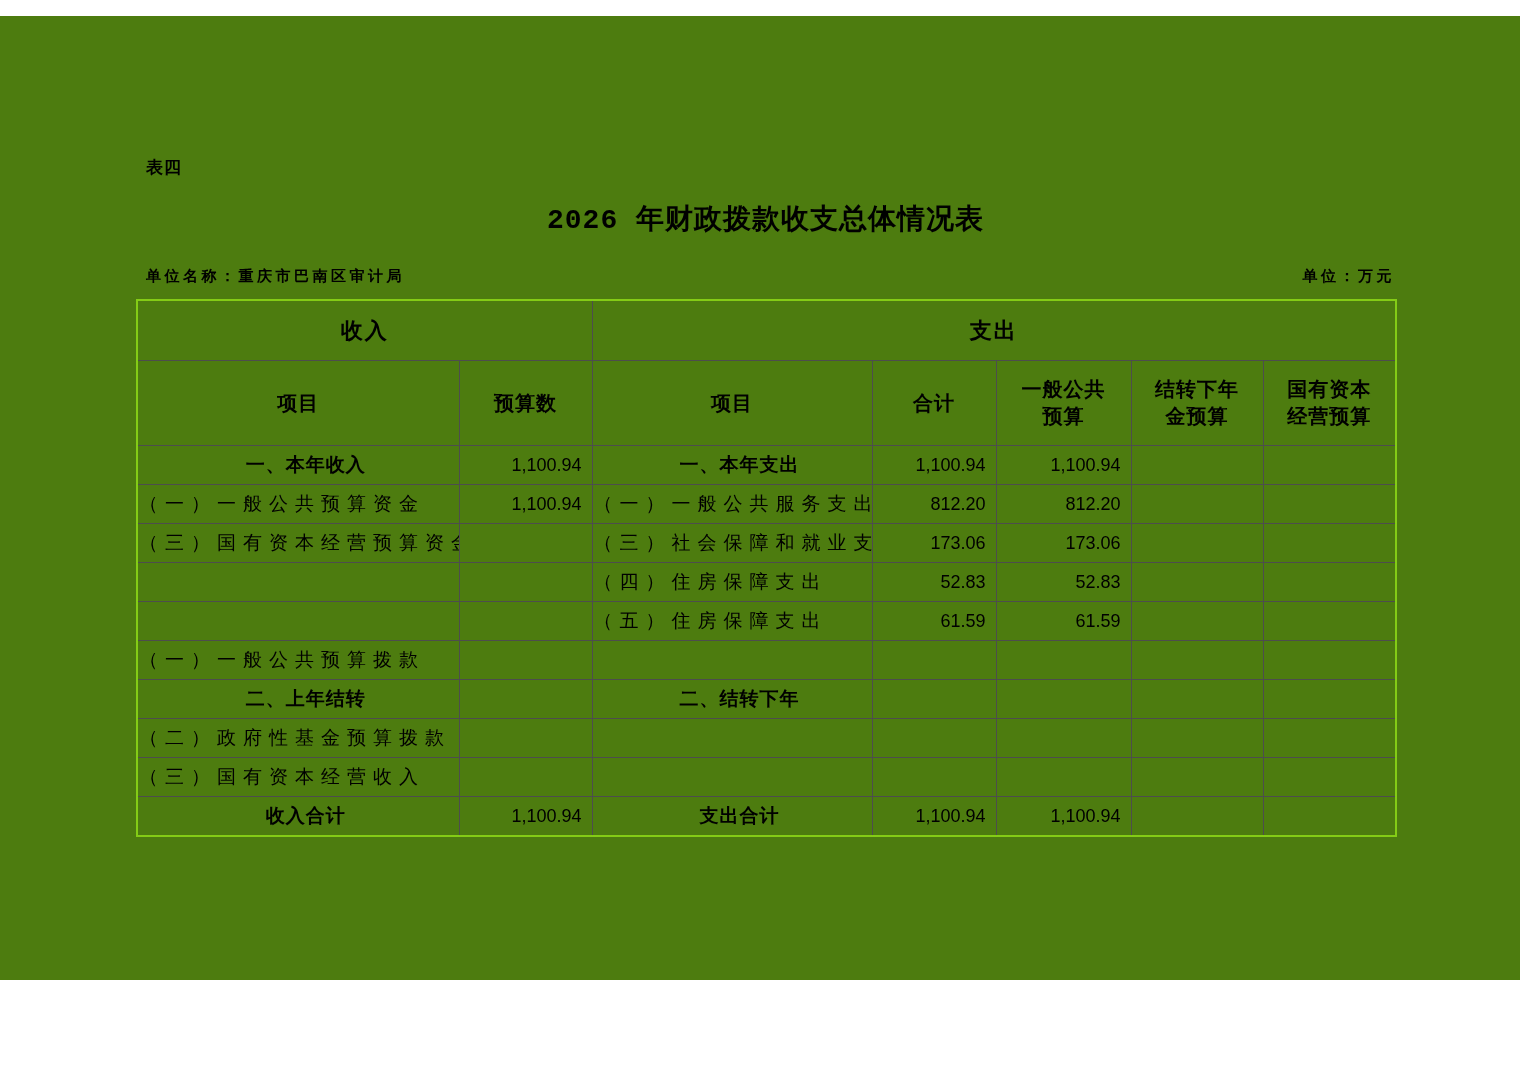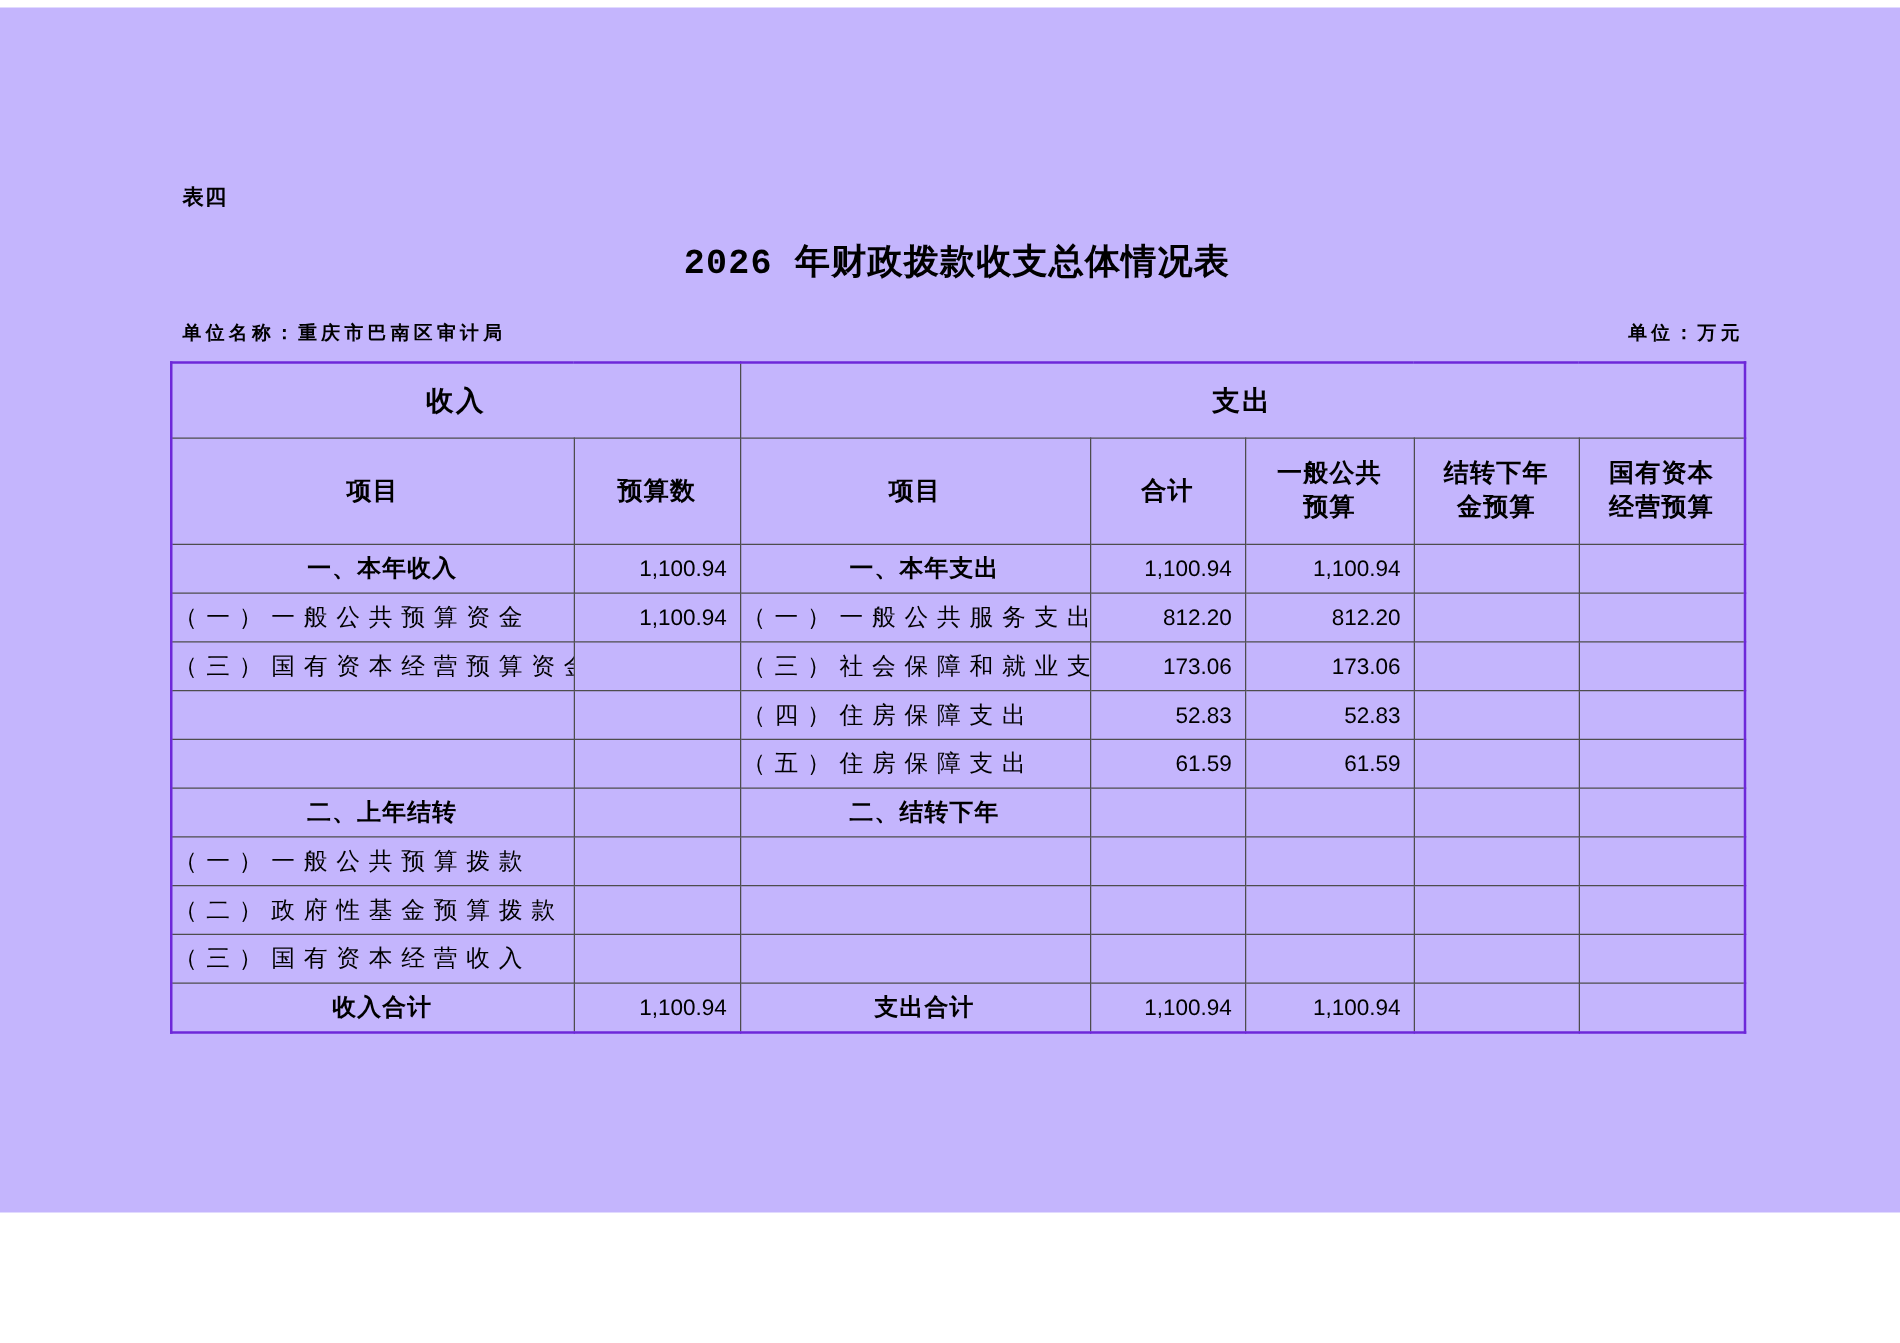--- a/index.html
+++ b/index.html
@@ -7,24 +7,24 @@
     padding: 0;
     background: #ffffff;
     width: 1520px;
     height: 1074px;
     overflow: hidden;
     color: #000;
     font-family: "Liberation Serif", serif;
   }
   .page {
     position: absolute;
-    top: 6px; left: 0;
+    top: 16px; left: 0;
     width: 1520px;
     height: 964px;
-    background: #c4b5fd;
+    background: #4d7c0f;
   }
   .doc-label {
     position: absolute;
     left: 146px;
     top: 140px;
     font-family: "Liberation Sans", sans-serif;
     font-weight: bold;
     font-size: 17px;
     letter-spacing: 1px;
   }
@@ -51,21 +51,21 @@
     font-family: "Liberation Serif", serif;
     font-weight: bold;
   }
   table.budget {
     position: absolute;
     left: 136px;
     top: 283px;
     width: 1259px;
     border-collapse: collapse;
     table-layout: fixed;
-    border: 2px solid #6d28d9;
+    border: 2px solid #84cc16;
   }
   table.budget td {
     border: 1.5px solid #4d4d4d;
     vertical-align: middle;
     overflow: hidden;
   }
   tr.group-row td {
     height: 57px;
     font-family: "Liberation Sans", sans-serif;
     font-weight: bold;
@@ -188,32 +188,32 @@
         <tr class="data-row">
       <td class="lbl"></td>
       <td class="num"></td>
       <td class="lbl">（五）住房保障支出</td>
       <td class="num">61.59</td>
       <td class="num">61.59</td>
       <td class="num"></td>
       <td class="num"></td>
     </tr>
         <tr class="data-row">
+      <td class="lbl">（一）一般公共预算拨款</td>
+      <td class="num"></td>
+      <td class="lbl"></td>
+      <td class="num"></td>
+      <td class="num"></td>
+      <td class="num"></td>
+      <td class="num"></td>
+    </tr>
+        <tr class="data-row">
       <td class="lbl section">二、上年结转</td>
       <td class="num"></td>
       <td class="lbl section">二、结转下年</td>
-      <td class="num"></td>
-      <td class="num"></td>
-      <td class="num"></td>
-      <td class="num"></td>
-    </tr>
-        <tr class="data-row">
-      <td class="lbl">（一）一般公共预算拨款</td>
-      <td class="num"></td>
-      <td class="lbl"></td>
       <td class="num"></td>
       <td class="num"></td>
       <td class="num"></td>
       <td class="num"></td>
     </tr>
         <tr class="data-row">
       <td class="lbl">（二）政府性基金预算拨款</td>
       <td class="num"></td>
       <td class="lbl"></td>
       <td class="num"></td>

